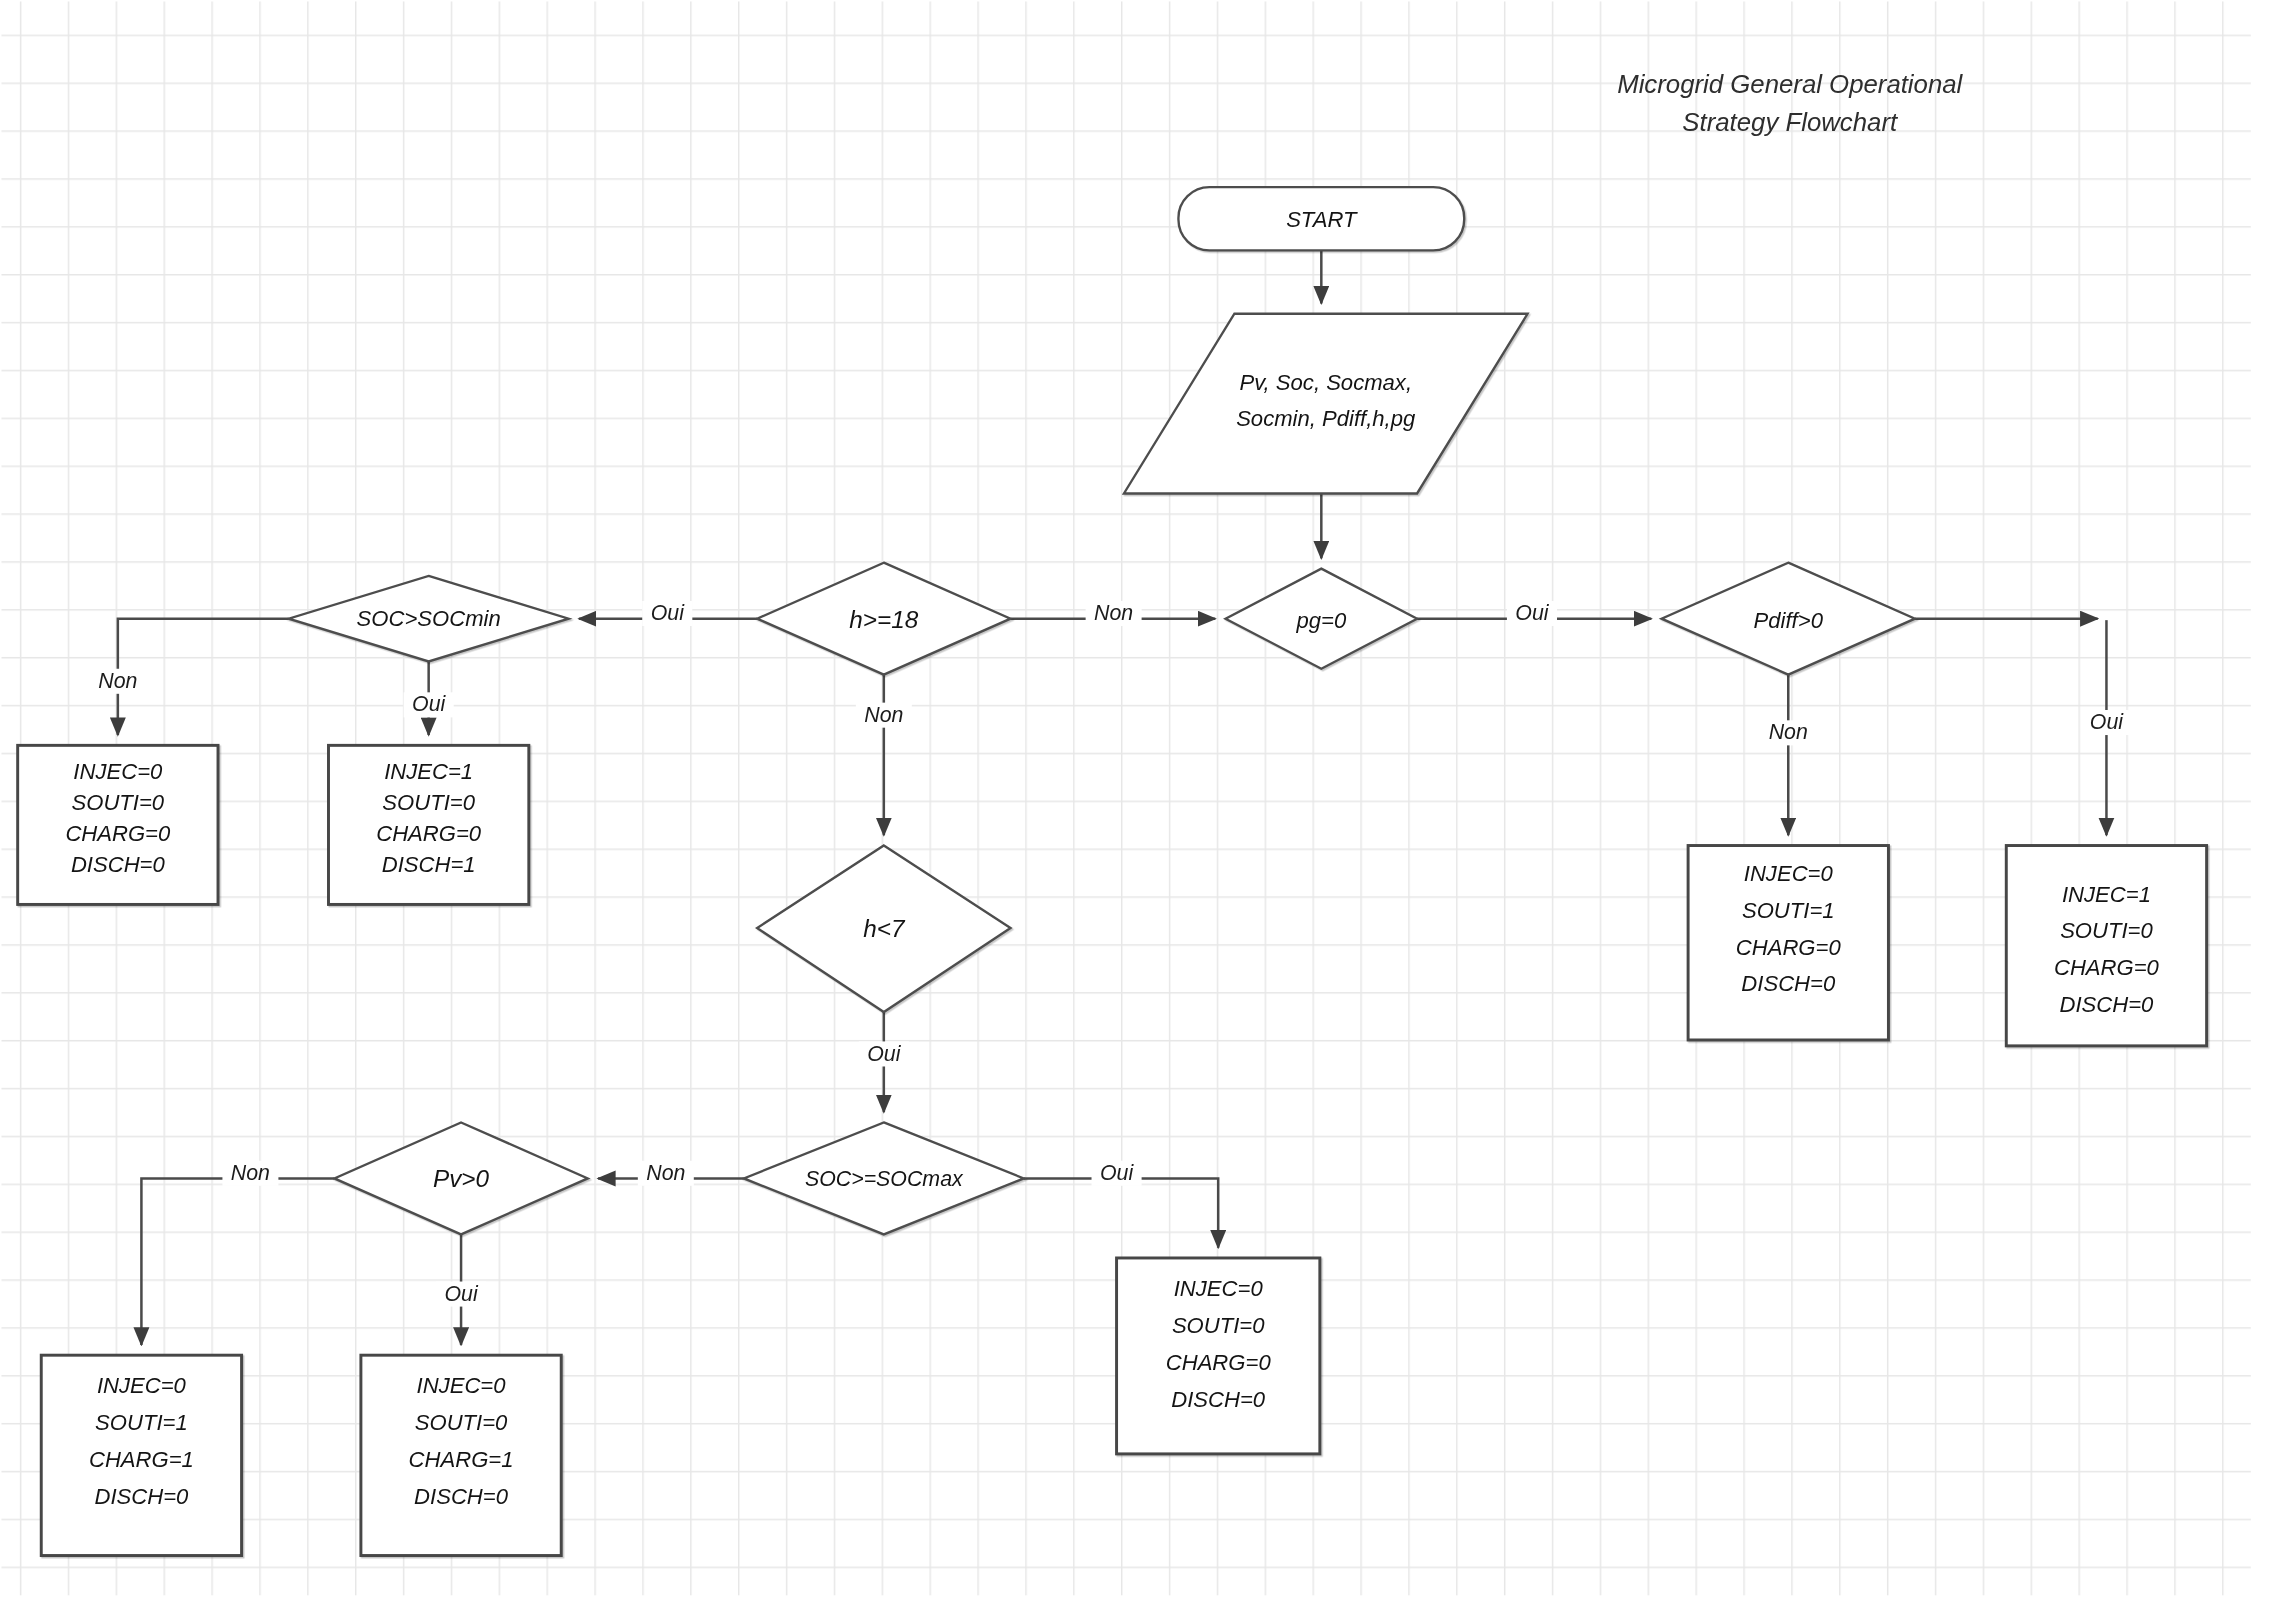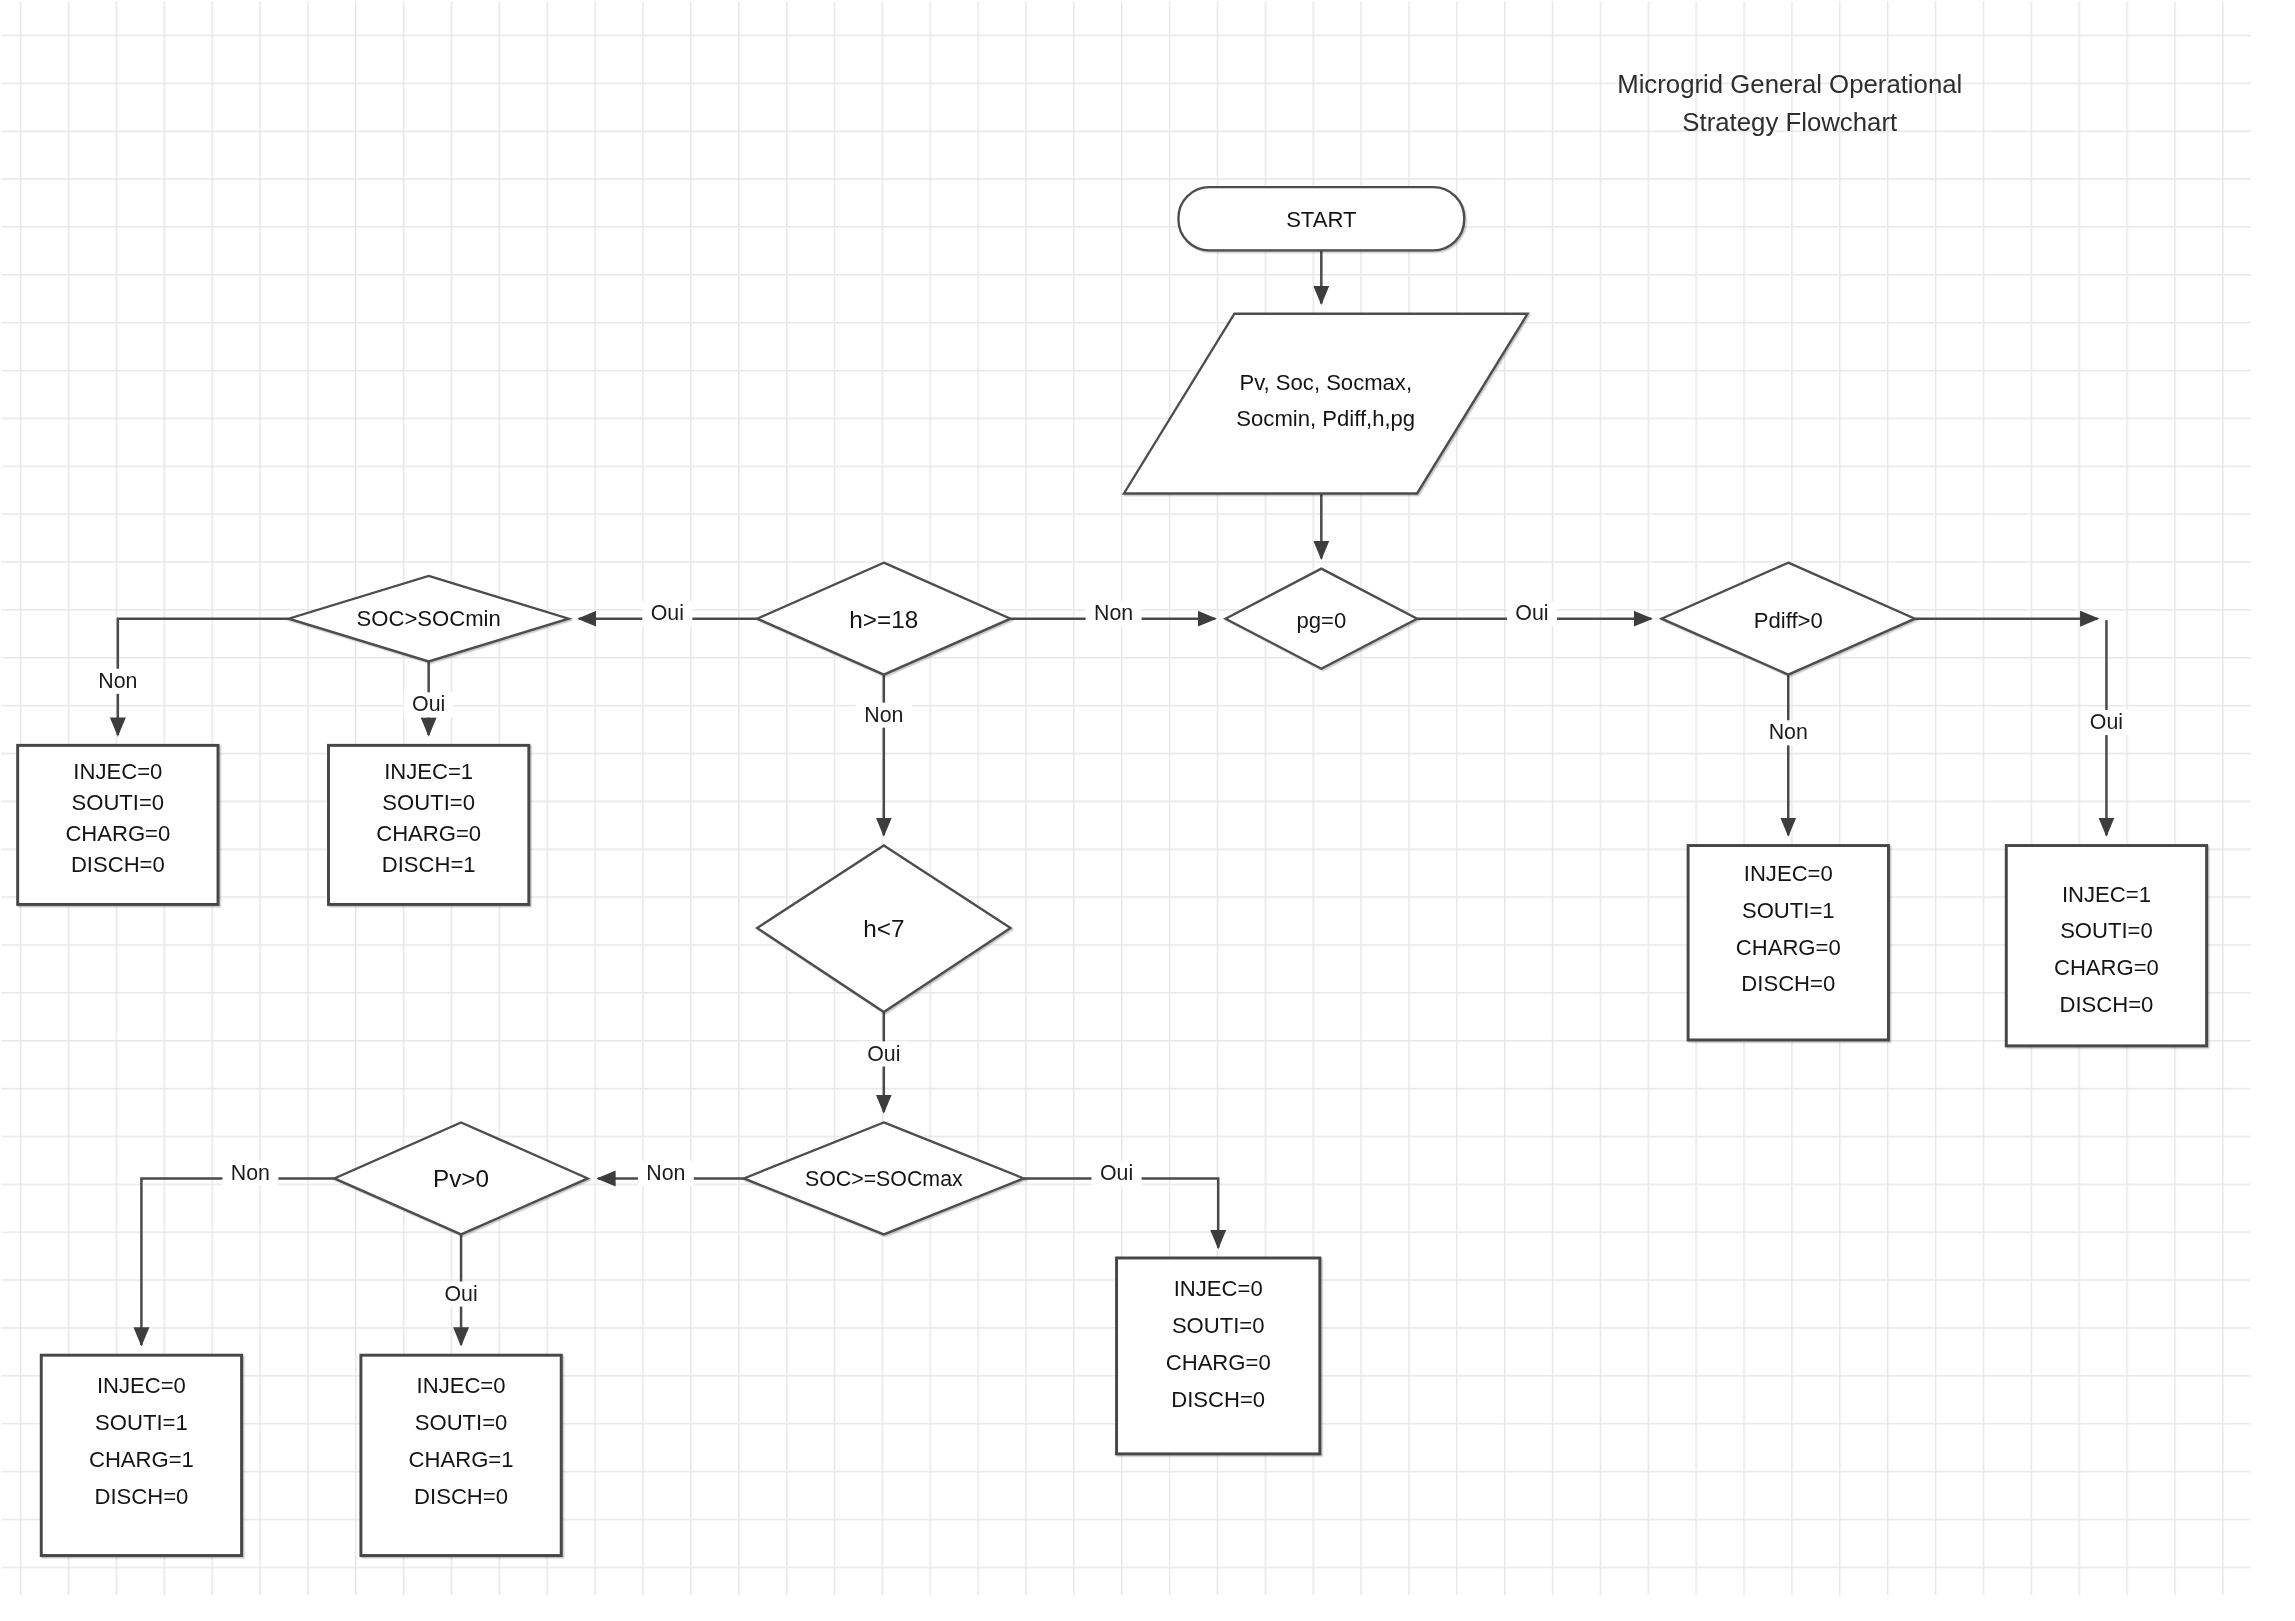--- a/index.html
+++ b/index.html
@@ -1,17 +1,17 @@
 <!DOCTYPE html>
 <html style="font-size:11.8px"><head>
 <meta charset="utf-8">
 <style>
   html,body{margin:0;padding:0;background:#ffffff;}
   body{font-family:"Liberation Sans","DejaVu Sans",sans-serif;}
-  .page{width:100vw;height:100vh;overflow:hidden;background:#ffffff;}
+  .page{width:100vw;height:100vh;overflow:hidden;background:#ffffff;font-style:italic;}
   svg{display:block;width:100%;height:auto;}
   .shape{fill:#ffffff;stroke:#4d4d4d;stroke-width:1.6;filter:drop-shadow(1.2px 1.4px 0.5px rgba(0,0,0,0.22));}
   .boxshape{fill:#ffffff;stroke:#474747;stroke-width:2;filter:drop-shadow(1.2px 1.4px 0.5px rgba(0,0,0,0.22));}
   .edge{fill:none;stroke:#4a4a4a;stroke-width:1.7;}
   .nodetext{fill:#141414;font-size:15px;text-anchor:middle;}
   .nodetext-lg{fill:#141414;font-size:16.5px;text-anchor:middle;}
   .nodetext-sm{fill:#141414;font-size:14.5px;text-anchor:middle;}
   .boxtext{fill:#141414;font-size:15px;text-anchor:middle;}
   .edgelabel{fill:#1c1c1c;font-size:14.5px;text-anchor:middle;}
   .labelbg{fill:#ffffff;}

